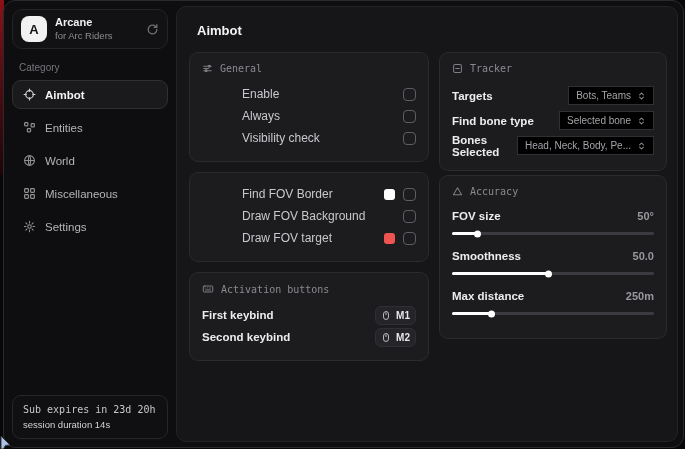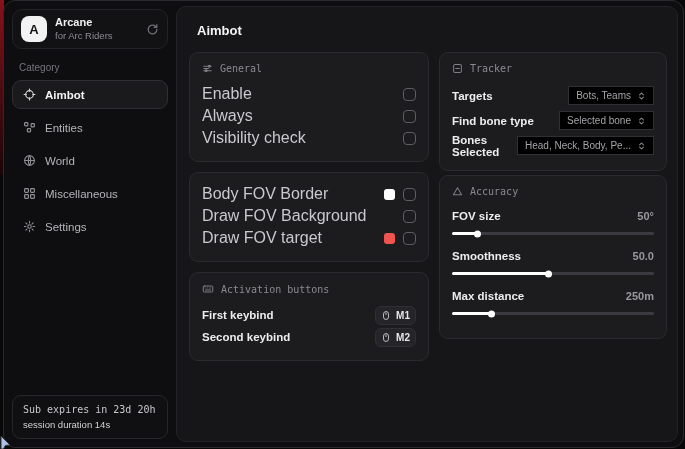--- a/index.html
+++ b/index.html
@@ -53,21 +53,21 @@
   .col-left { width:240px; flex:none; display:flex; flex-direction:column; gap:10px; }
   .col-right { flex:1; display:flex; flex-direction:column; gap:4px; }
   .card { background:#1c1c1f; border:1px solid #2a2a2f; border-radius:9px; padding:10px 12px 12px; }
   .card-header {
     display:flex; align-items:center; gap:7px; margin-bottom:9px;
     font-family:"DejaVu Sans Mono", monospace; font-size:10px; color:#8a8a90;
   }
   .card-header .hdr-icon { display:flex; color:#7e7e84; }
   .row { display:flex; align-items:center; justify-content:space-between; height:22px; }
   .card-tracker .row { height:25px; }
-  .lbl { font-size:16px; color:#c9c9cd; }
+  .lbl { font-size:12px; color:#c9c9cd;margin-left:40px; }
   .lbl-strong { font-size:11.5px; font-weight:700; color:#ededef; }
   .controls { display:flex; align-items:center; }
   .checkbox { width:13px; height:13px; border:1.5px solid #5d5d63; border-radius:4px; background:transparent; }
   .swatch { width:11px; height:11px; border-radius:3px; margin-right:8px; }
   .select-btn {
     display:flex; align-items:center; gap:6px; background:#000000; border:1px solid #2f2f34;
     border-radius:0; padding:3px 7px; font-size:10px; color:#a4a4aa; max-width:150px;
   }
   .select-btn .sel-text { white-space:nowrap; overflow:hidden; text-overflow:ellipsis; }
   .select-btn .ud-icon { display:flex; color:#8b8b90; flex:none; }
@@ -200,21 +200,21 @@
               <span class="checkbox"></span>
             </div>
             <div class="row">
               <span class="lbl">Visibility check</span>
               <span class="checkbox"></span>
             </div>
           </div>
 
           <div class="card">
             <div class="row">
-              <span class="lbl">Body FOV Border</span>
+              <span class="lbl">Find FOV Border</span>
               <span class="controls">
                 <span class="swatch" style="background: rgb(255, 255, 255);"></span>
                 <span class="checkbox"></span>
               </span>
             </div>
             <div class="row">
               <span class="lbl">Draw FOV Background</span>
               <span class="checkbox"></span>
             </div>
             <div class="row">

